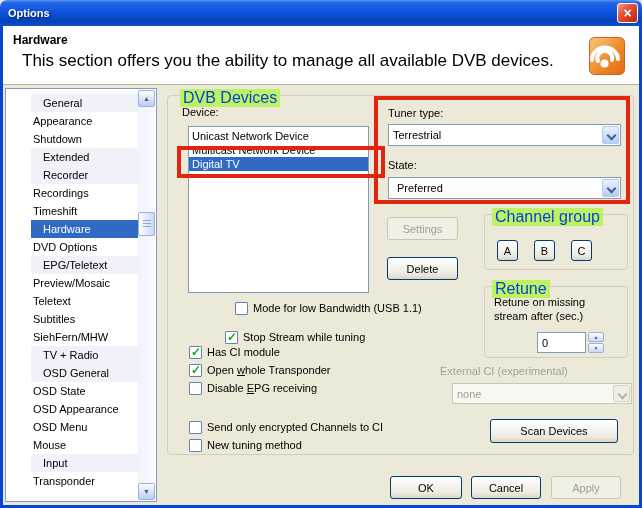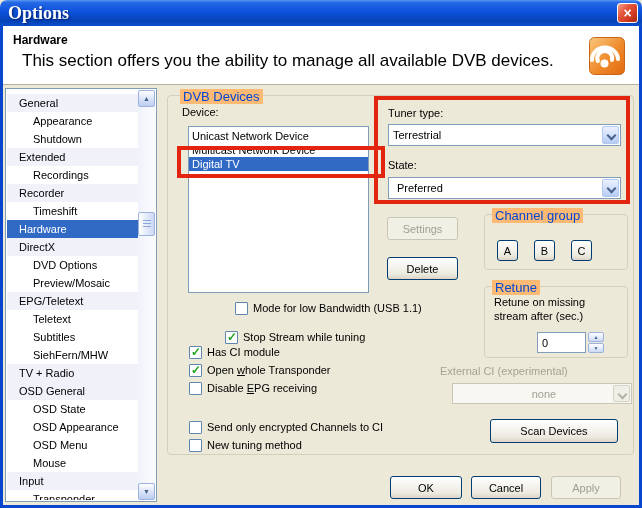--- a/index.html
+++ b/index.html
@@ -6,21 +6,21 @@
   html,body { background:#fff; }
   body { font-family:"Liberation Sans",sans-serif; }
 
   .window { position:relative; width:642px; height:508px; background:#ECE9D8; overflow:hidden; }
 
   
   .titlebar { position:absolute; left:0; top:0; width:642px; height:26px;
     border-radius:7px 7px 0 0;
     background:linear-gradient(180deg,#5A96F2 0%,#2468E6 10%,#0D52DC 45%,#0542B8 82%,#0B50CC 100%); }
   .title { position:absolute; left:8px; top:0; line-height:26px; color:#fff; font-weight:bold;
-    font-size:18px; font-family:Liberation Serif, serif; text-shadow:1px 1px 2px rgba(0,10,60,.7); }
+    font-size:11px; font-family:Liberation Sans, sans-serif; text-shadow:1px 1px 2px rgba(0,10,60,.7); }
   .close-btn { position:absolute; right:4px; top:3px; width:21px; height:20px;
     border:1px solid #fff; border-radius:3px;
     background:linear-gradient(135deg,#F6A38F 0%,#E6573E 35%,#D03A20 70%,#A82912 100%);
     display:flex; align-items:center; justify-content:center; }
   .close-x { color:#fff; font-weight:bold; font-size:14px; line-height:1; margin-top:-1px; }
   .edge { position:absolute; background:#0846D0; z-index:40; }
   .edge.left { left:0; top:26px; bottom:0; width:3px; }
   .edge.right { right:0; top:26px; bottom:0; width:3px; }
   .edge.bottom { left:0; bottom:0; width:100%; height:3px; }
 
@@ -29,41 +29,41 @@
     border-bottom:1px solid #B2AF9F; }
   .h-title { position:absolute; left:10px; top:7px; font-weight:bold; font-size:12px; color:#000; }
   .h-desc { position:absolute; left:19px; top:25px; font-size:17px; color:#000; }
   .logo { position:absolute; left:586px; top:11px; width:36px; height:38px; }
 
   
   .sidebar { position:absolute; left:5px; top:88px; width:152px; height:414px; background:#fff;
     border:1px solid #7F9DB9; }
   .nav-rows { position:absolute; left:1px; top:1px; right:18px; bottom:1px; padding-top:4px; overflow:hidden; }
   .nav-row { height:18px; line-height:18px; padding-left:12px; font-size:11px; white-space:nowrap; color:#000; }
-  .nav-row.band { background:#F1F1FA; }
+  .nav-row.band { background:#F1F1FA;margin-left:24px; }
   .nav-row.indent { padding-left:26px; background:#fff; }
   .nav-row.selected { background:#316AC5; color:#fff; }
 
   .sb { position:absolute; top:1px; right:1px; bottom:1px; width:17px;
     background:linear-gradient(90deg,#F0F3FB,#FAFBFE); }
   .sb-btn { position:absolute; left:0; width:17px; height:17px; border:1px solid #9CB2DD; border-radius:2px;
     background:linear-gradient(180deg,#FEFEFE,#D8E2F8 55%,#BCCDF0);
     display:flex; align-items:center; justify-content:center; color:#44618C; font-size:7px; line-height:1; }
   .sb-btn.up { top:0; }
   .sb-btn.down { bottom:0; }
   .sb-thumb { position:absolute; left:0; top:122px; width:17px; height:24px; border:1px solid #9CB2DD;
     border-radius:2px; background:linear-gradient(90deg,#FDFEFF,#CBD8F5);
     display:flex; align-items:center; justify-content:center; }
   .grip { width:8px; height:8px;
     background:repeating-linear-gradient(180deg,#8DA6D8 0 1px,transparent 1px 3px); }
 
   
   .groupbox { position:absolute; border:1px solid #D2CFBB; border-radius:4px; }
-  .gb-label { position:absolute; top:-7px; left:12px; background:#fdba74; padding:0 3px;
-    font-size:13px; color:#0046D5; white-space:nowrap; }
+  .gb-label { position:absolute; top:-7px; left:12px; background:#bef264; padding:0 3px;
+    font-size:16px; color:#0046D5; white-space:nowrap; }
   .gb-main { left:167px; top:95px; width:467px; height:360px; }
   .gb-channel { left:484px; top:214px; width:144px; height:56px; }
   .gb-channel .gb-label { left:7px; }
   .gb-retune { left:484px; top:286px; width:144px; height:72px; }
   .gb-retune .gb-label { left:7px; }
 
   
   .label { position:absolute; font-size:11px; color:#000; white-space:nowrap; }
   .lbl-device { left:182px; top:106px; }
   .lbl-tuner { left:388px; top:107px; }
@@ -80,21 +80,21 @@
   .combo { position:absolute; height:22px; background:#fff; border:1px solid #7F9DB9;
     font-size:11px; line-height:20px; padding-left:4px; color:#000; }
   .combo-btn { position:absolute; top:1px; right:1px; bottom:1px; width:17px;
     border:1px solid #B3C8EE; border-radius:2px;
     background:linear-gradient(180deg,#EAF1FD,#D2E0FA 50%,#B6CCF3); }
   .combo-btn::after { content:""; position:absolute; left:5px; top:5px; width:5px; height:5px;
     border-right:2px solid #44618C; border-bottom:2px solid #44618C; transform:rotate(45deg); }
   .combo-tuner { left:388px; top:124px; width:233px; }
   .combo-state { left:388px; top:177px; width:233px;padding-left:8px; }
   .combo-extci { left:452px; top:383px; width:180px; height:21px; }
-  .combo.disabled { background:#F8F7F1; border-color:#C9C6B6; color:#A19F92;text-align:center; }
+  .combo.disabled { background:#F8F7F1; border-color:#C9C6B6; color:#A19F92; }
   .combo.disabled .combo-btn { background:#F0EFE7; border-color:#D4D2C4; }
   .combo.disabled .combo-btn::after { border-color:#B5B3A5; }
 
   
   .btn { position:absolute; border:1px solid #003C74; border-radius:3px;
     background:linear-gradient(180deg,#FFFFFF 0%,#F5F4EF 40%,#EDEBE0 75%,#DCD5C8 100%);
     font-family:"Liberation Sans",sans-serif; font-size:11px; color:#000;
     display:flex; align-items:center; justify-content:center; cursor:default; }
   .btn.disabled { border-color:#C9C6B6; background:#F1F0E5; color:#A19F92; }
   .btn-settings { left:387px; top:217px; width:71px; height:23px; }
@@ -178,43 +178,40 @@
         </div>
         <div class="nav-row indent">
           <span>Appearance</span>
         </div>
         <div class="nav-row indent">
           <span>Shutdown</span>
         </div>
         <div class="nav-row band">
           <span>Extended</span>
         </div>
+        <div class="nav-row band">
+          <span>Recorder</span>
+        </div>
         <div class="nav-row indent">
           <span>Recordings</span>
-        </div>
-        <div class="nav-row band">
-          <span>Recorder</span>
         </div>
         <div class="nav-row indent">
           <span>Timeshift</span>
         </div>
         <div class="nav-row selected band">
           <span>Hardware</span>
         </div>
-        <div class="nav-row band">
-          <span>DirectX</span>
-        </div>
         <div class="nav-row indent">
           <span>DVD Options</span>
         </div>
+        <div class="nav-row band">
+          <span>EPG/Teletext</span>
+        </div>
         <div class="nav-row indent">
           <span>Preview/Mosaic</span>
-        </div>
-        <div class="nav-row band">
-          <span>EPG/Teletext</span>
         </div>
         <div class="nav-row indent">
           <span>Teletext</span>
         </div>
         <div class="nav-row indent">
           <span>Subtitles</span>
         </div>
         <div class="nav-row indent">
           <span>SiehFern/MHW</span>
         </div>

